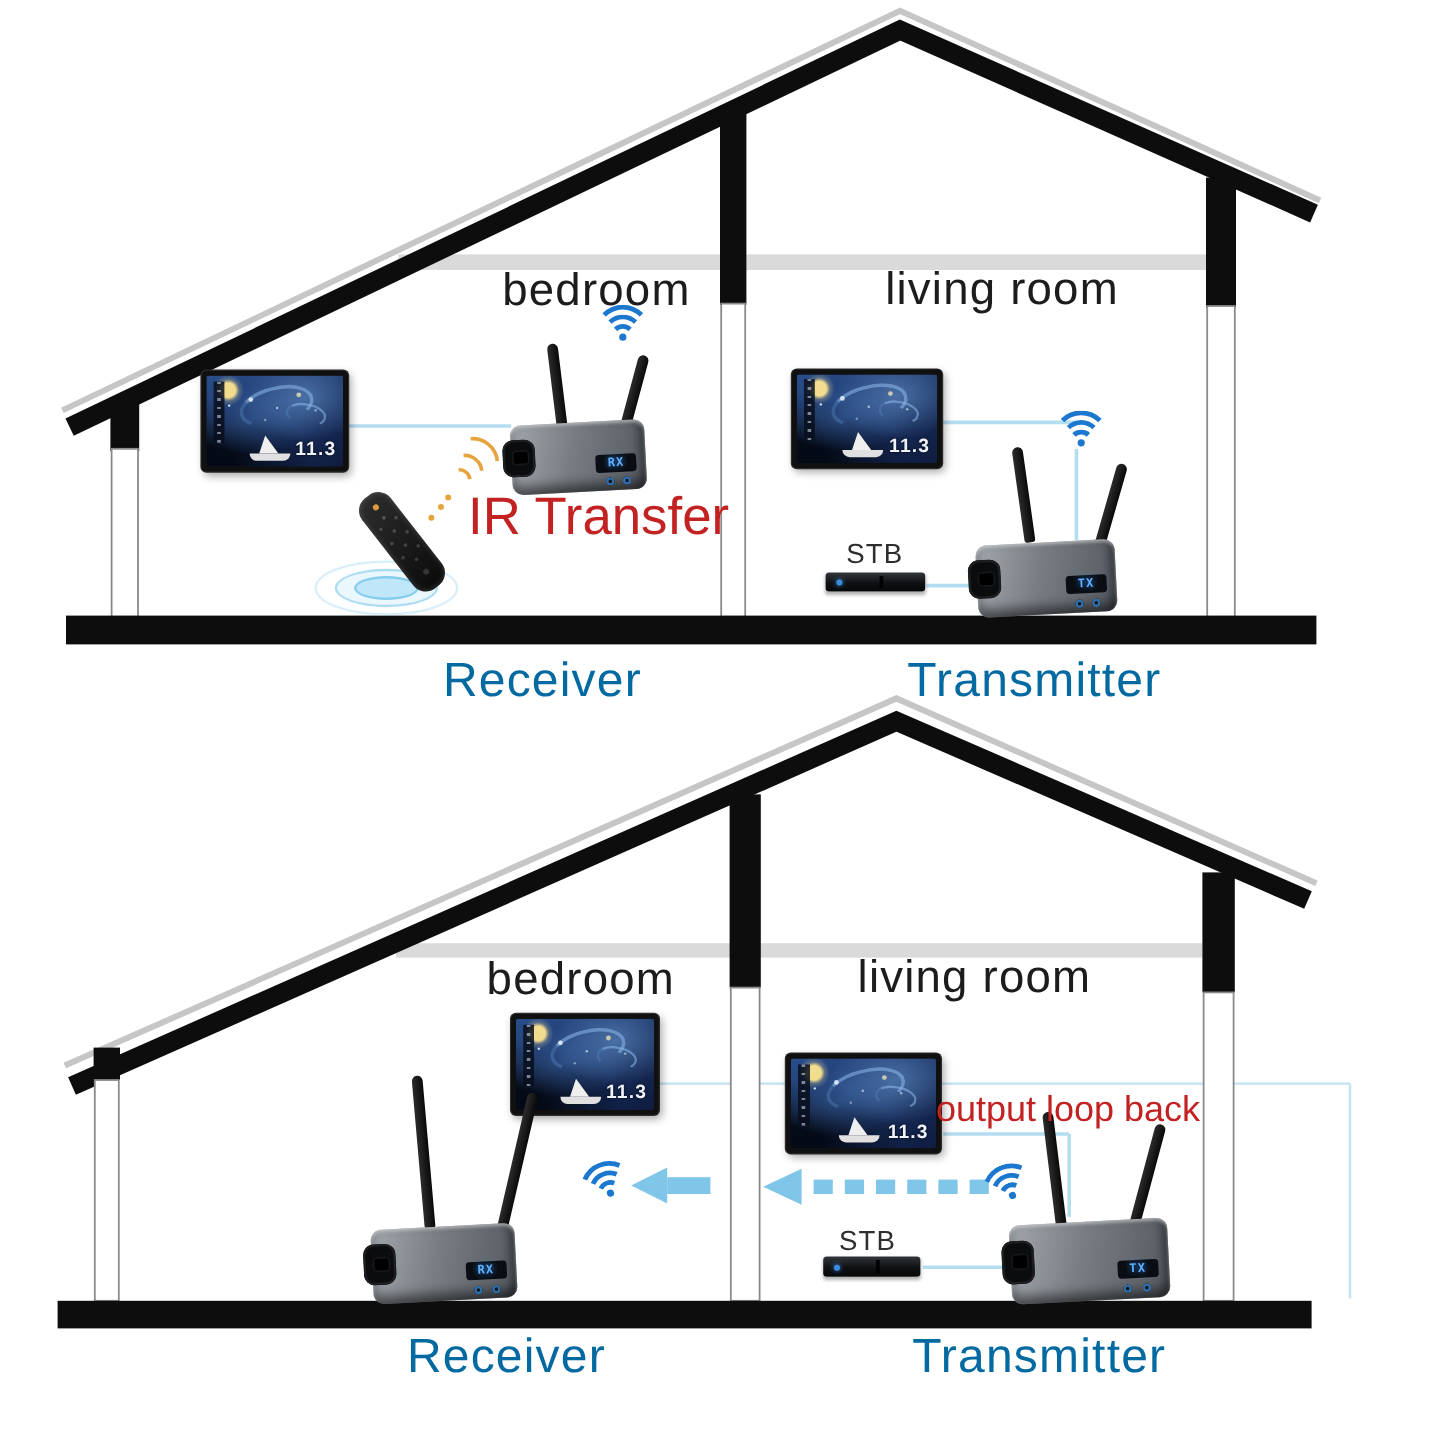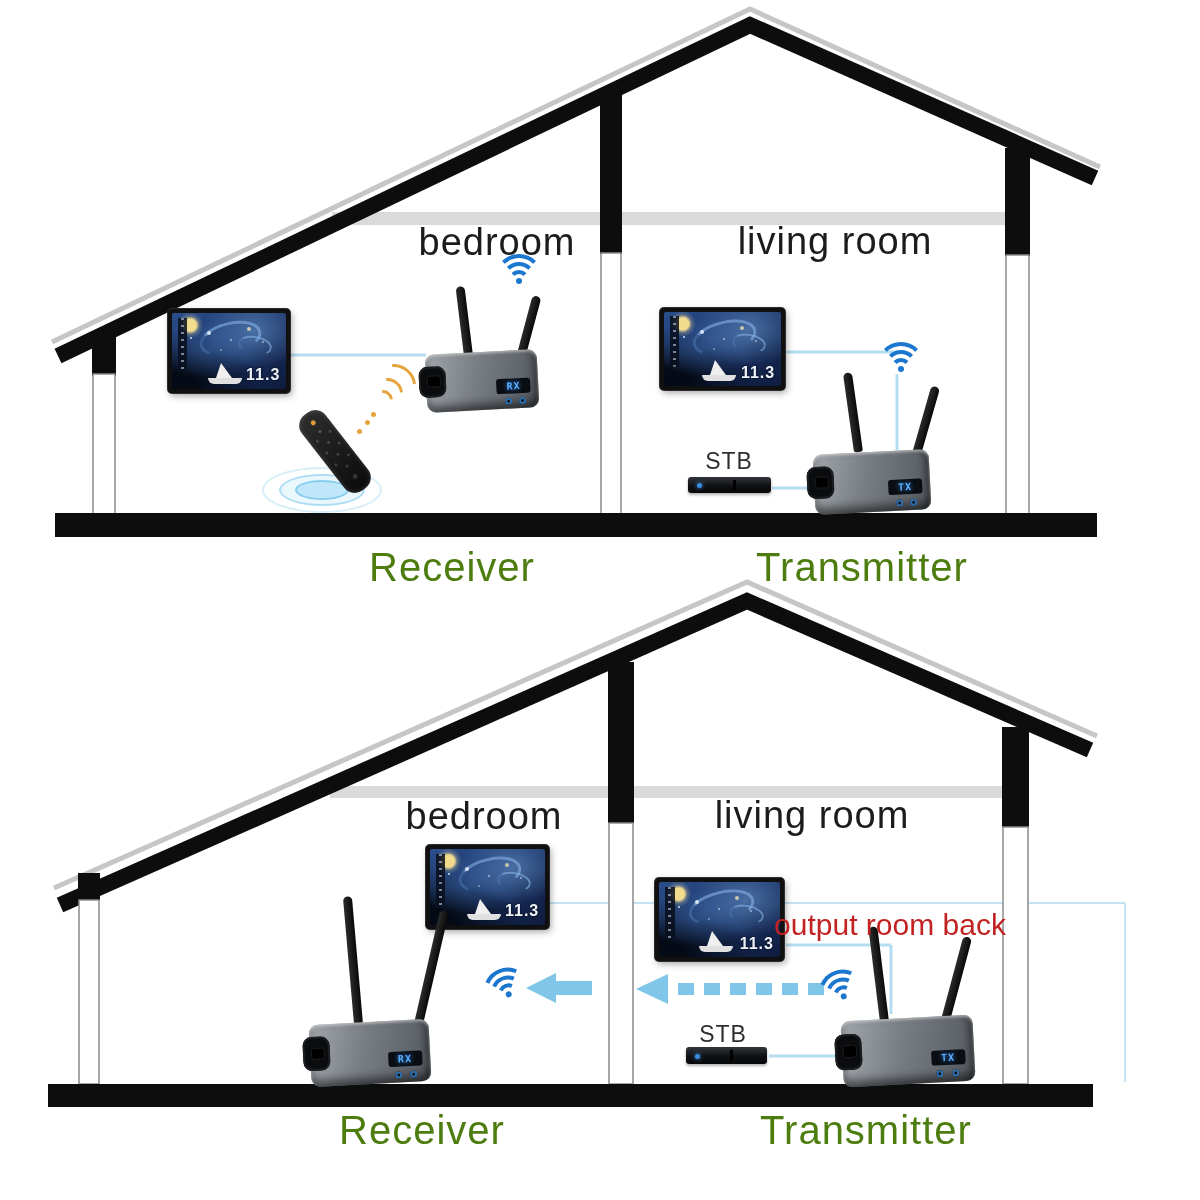--- a/index.html
+++ b/index.html
@@ -3,21 +3,21 @@
 <meta charset="utf-8">
 <style>
   html,body{margin:0;padding:0;background:#fff;}
   .canvas{position:relative;width:1200px;height:1200px;background:#fff;overflow:hidden;
           font-family:"Liberation Sans",sans-serif;}
   svg.structure{position:absolute;left:0;top:0;z-index:1;}
 
   
   .label{position:absolute;text-align:center;white-space:nowrap;z-index:6;}
   .room{font-size:38px;color:#1c1c1c;letter-spacing:1px;}
-  .gray{font-size:40px;color:#4d7c0f;letter-spacing:1px;}
+  .gray{font-size:40px;color:#0369a1;letter-spacing:1px;}
   .red{position:absolute;white-space:nowrap;color:#c32222;z-index:7;}
   .stbl{font-size:23px;color:#2e2e2e;letter-spacing:1px;}
 
   
   .tv{position:absolute;z-index:4;background:#101010;border-radius:4px;padding:4px;
       box-sizing:border-box;box-shadow:0 0 0 1px #2d2d2d,2px 3px 7px rgba(0,0,0,.35);}
   .tv-screen{position:relative;width:100%;height:100%;overflow:hidden;border-radius:2px;
       background:
         radial-gradient(circle at 16% 16%, #f2dc8e 0 6px, rgba(242,220,142,.25) 9px, transparent 13px),
         radial-gradient(ellipse at 72% 24%, rgba(110,160,215,.55), transparent 45%),
@@ -210,20 +210,21 @@
       <i class="r1"></i>
       <i class="r2"></i>
       <i class="r3"></i>
     </div>
   <div class="remote"></div>
   <div class="ir">
       <i class="b1"></i>
       <i class="b2"></i>
       <i class="b3"></i>
     </div>
+  <div class="red" style="left:390px;top:406px;font-size:44px;">IR Transfer</div>
 
   <div class="tv" style="left:660px;top:308px;width:125px;height:82px;">
     <div class="tv-screen">
       <i class="tv-swirl"></i>
       <i class="tv-swirl s2"></i>
       <i class="tv-stars"></i>
       <i class="tv-strip"></i>
       <span class="tv-boat">
           <i class="sail"></i>
           <i class="hull"></i>
@@ -305,21 +306,21 @@
     </div>
   </div>
 
   <div class="wifi" style="left:818px;top:970px;transform:rotate(-22deg);">
     <i class="a1"></i>
       <i class="a2"></i>
       <i class="a3"></i>
       <i class="dot"></i>
   </div>
 
-  <div class="red" style="left:760px;top:908px;font-size:30px;width:260px;text-align:center;">output room back</div>
+  <div class="red" style="left:760px;top:908px;font-size:30px;width:260px;text-align:center;">output loop back</div>
 
   <div class="label stbl" style="left:683px;top:1021px;width:80px;">STB</div>
   <div class="stb" style="left:686px;top:1047px;width:81px;height:17px;"></div>
 
   <div class="device" style="left:840px;top:926px;width:140px;height:158px;">
     <i class="ant" style="left:40px;top:0;height:96px;transform:rotate(-7deg);"></i>
     <i class="ant" style="left:100px;top:8px;height:90px;transform:rotate(15deg);"></i>
     <div class="dbody" style="left:2px;width:132px;height:66px;">
       <i class="port"></i>
       <span class="led">TX</span>

